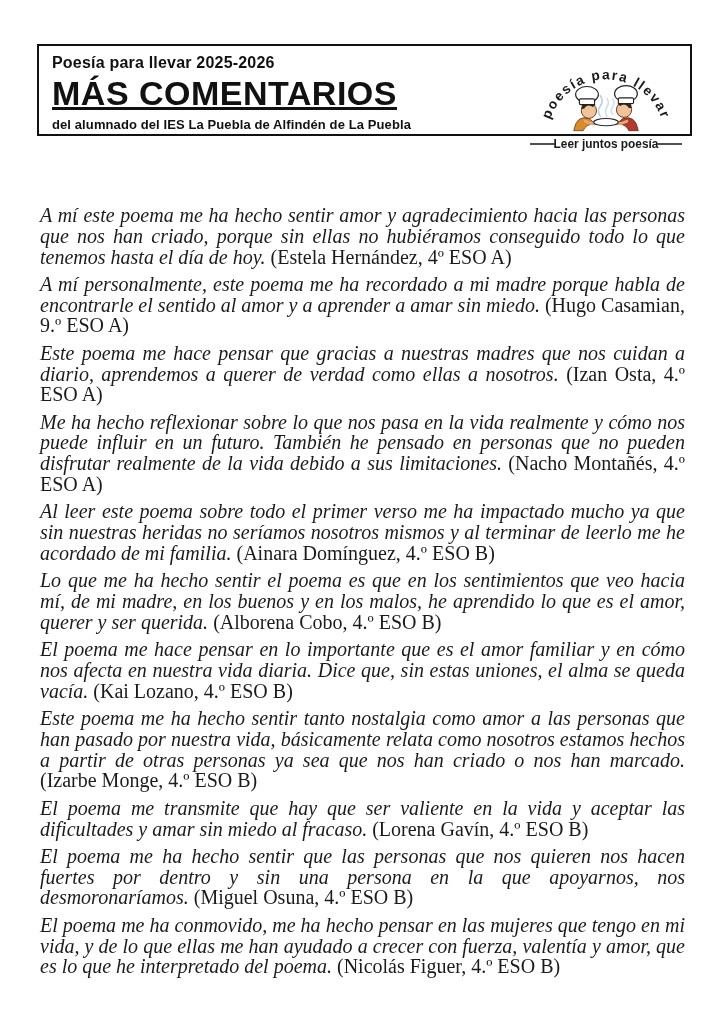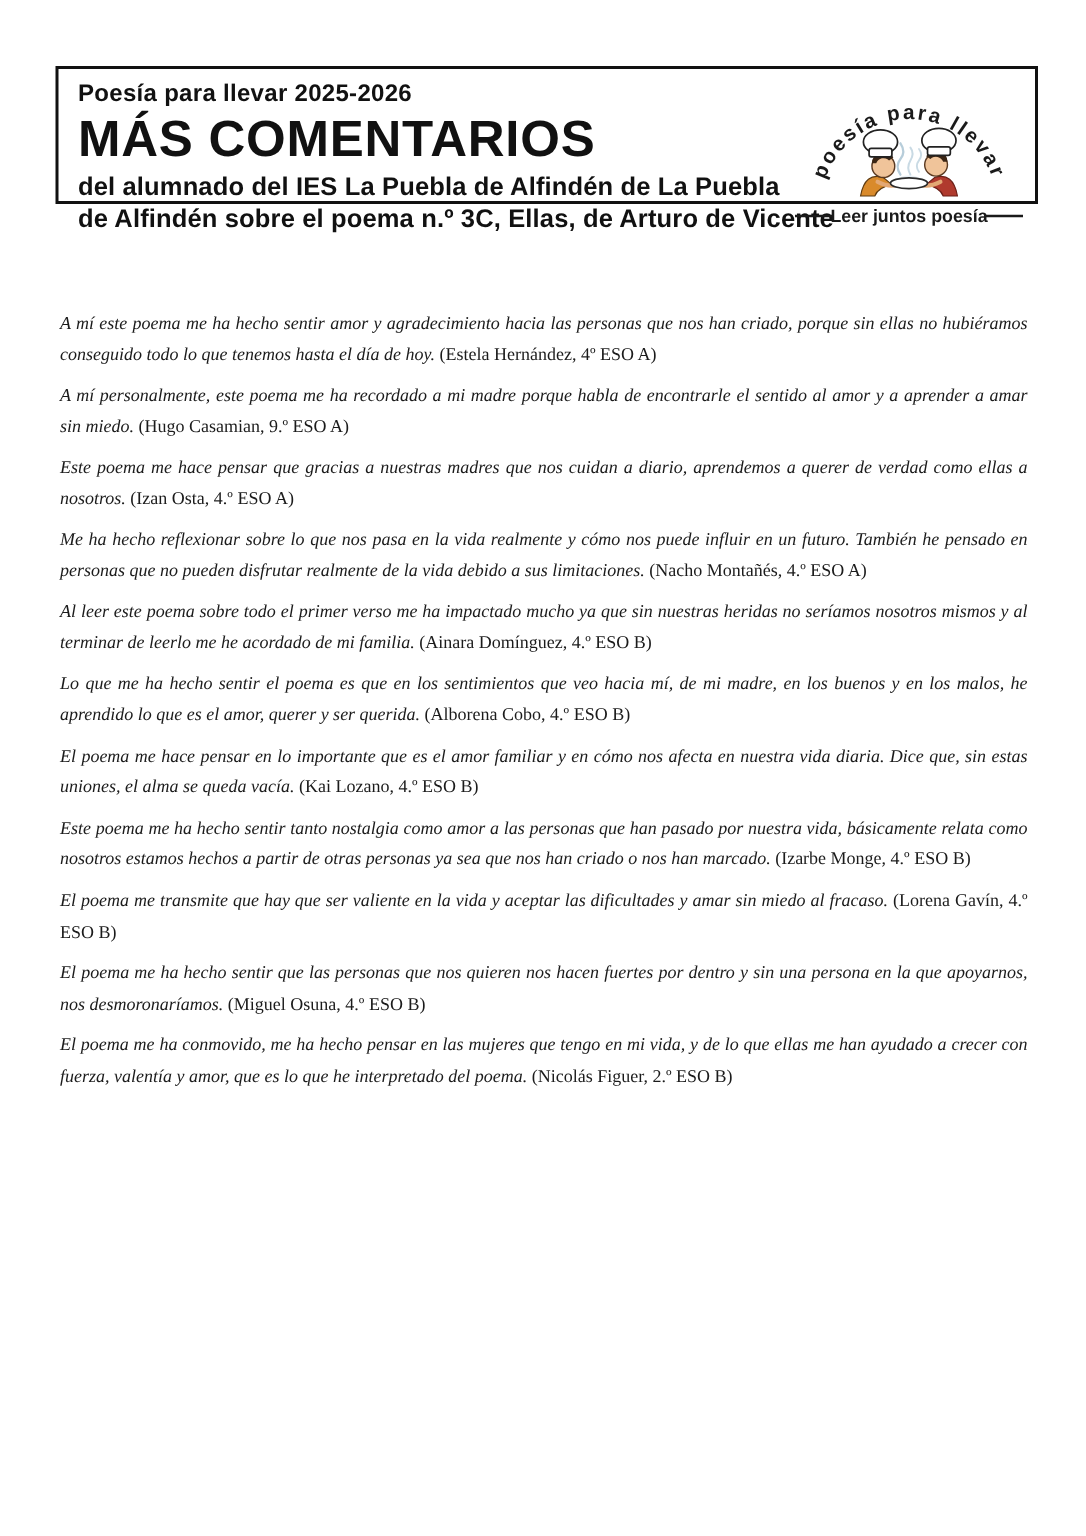--- a/index.html
+++ b/index.html
@@ -15,47 +15,46 @@
   .header-box{
     position:absolute;left:37px;top:44px;
     width:655px;height:92px;
     box-sizing:border-box;
     border:2.5px solid #111;
     padding:6px 12px 0 13px;
     font-family:"Liberation Sans", sans-serif;
     color:#111;
   }
   .kicker{font-size:16px;line-height:22px;font-weight:600;letter-spacing:.2px;}
-  .main-title{font-size:34px;line-height:36px;font-weight:bold;letter-spacing:.5px;margin:1px 0 3px;}
-  .subtitle{font-size:17px;line-height:21px;font-weight:600;letter-spacing:.1px;}
+  .main-title{font-size:34px;line-height:36px;font-weight:bold;letter-spacing:.5px;margin:1px 0 3px;text-decoration:underline;}
+  .subtitle{font-size:13px;line-height:21px;font-weight:600;letter-spacing:.1px;}
   
   .logo{position:absolute;top:10px;right:8px;width:152px;height:100px;}
   .logo svg{width:100%;height:100%;}
   
   .comments{
     position:absolute;left:40px;top:205px;width:645px;
   }
   p.comment{
     margin:0 0 6.5px;
     font-style:italic;
-    font-size:12px;line-height:20.8px;
+    font-size:20px;line-height:20.8px;
     text-align:justify;
   }
   p.comment .attr{font-style:normal;}
 </style>
 </head>
 <body>
 
 <div class="page">
 
   <div class="header-box">
     <div class="kicker">Poesía para llevar 2025-2026</div>
     <div class="main-title">MÁS COMENTARIOS</div>
     <div class="subtitle">del alumnado del IES La Puebla de Alfindén de La Puebla</div>
-    <div class="subtitle">de Alfindén sobre el poema n.º 3C, Ellas, de Arturo de Vicente</div>
 
     <div class="logo">
       <svg viewBox="0 0 160 104" xmlns="http://www.w3.org/2000/svg">
         <defs>
           <path id="arcPath" d="M 18 86 A 62 62 0 0 1 142 86" fill="none"></path>
         </defs>
 
         <text font-family="Liberation Sans, sans-serif" font-size="14.5" font-weight="700" letter-spacing="1.8" fill="#1a1a1a">
           <textPath href="#arcPath" startOffset="50%" text-anchor="middle">poesía para llevar</textPath>
         </text>
@@ -114,16 +113,16 @@
 
 
     <p class="comment"><span class="txt">El poema me hace pensar en lo importante que es el amor familiar y en cómo nos afecta en nuestra vida diaria. Dice que, sin estas uniones, el alma se queda vacía.</span> <span class="attr">(Kai Lozano, 4.º ESO B)</span></p>
 
     <p class="comment"><span class="txt">Este poema me ha hecho sentir tanto nostalgia como amor a las personas que han pasado por nuestra vida, básicamente relata como nosotros estamos hechos a partir de otras personas ya sea que nos han criado o nos han marcado.</span> <span class="attr">(Izarbe Monge, 4.º ESO B)</span></p>
 
     <p class="comment"><span class="txt">El poema me transmite que hay que ser valiente en la vida y aceptar las dificultades y amar sin miedo al fracaso.</span> <span class="attr">(Lorena Gavín, 4.º ESO B)</span></p>
 
     <p class="comment"><span class="txt">El poema me ha hecho sentir que las personas que nos quieren nos hacen fuertes por dentro y sin una persona en la que apoyarnos, nos desmoronaríamos.</span> <span class="attr">(Miguel Osuna, 4.º ESO B)</span></p>
 
-    <p class="comment"><span class="txt">El poema me ha conmovido, me ha hecho pensar en las mujeres que tengo en mi vida, y de lo que ellas me han ayudado a crecer con fuerza, valentía y amor, que es lo que he interpretado del poema.</span> <span class="attr">(Nicolás Figuer, 2.º ESO B)</span></p>
+    <p class="comment"><span class="txt">El poema me ha conmovido, me ha hecho pensar en las mujeres que tengo en mi vida, y de lo que ellas me han ayudado a crecer con fuerza, valentía y amor, que es lo que he interpretado del poema.</span> <span class="attr">(Nicolás Figuer, 4.º ESO B)</span></p>
   </div>
 
 </div>
 
 </body></html>

